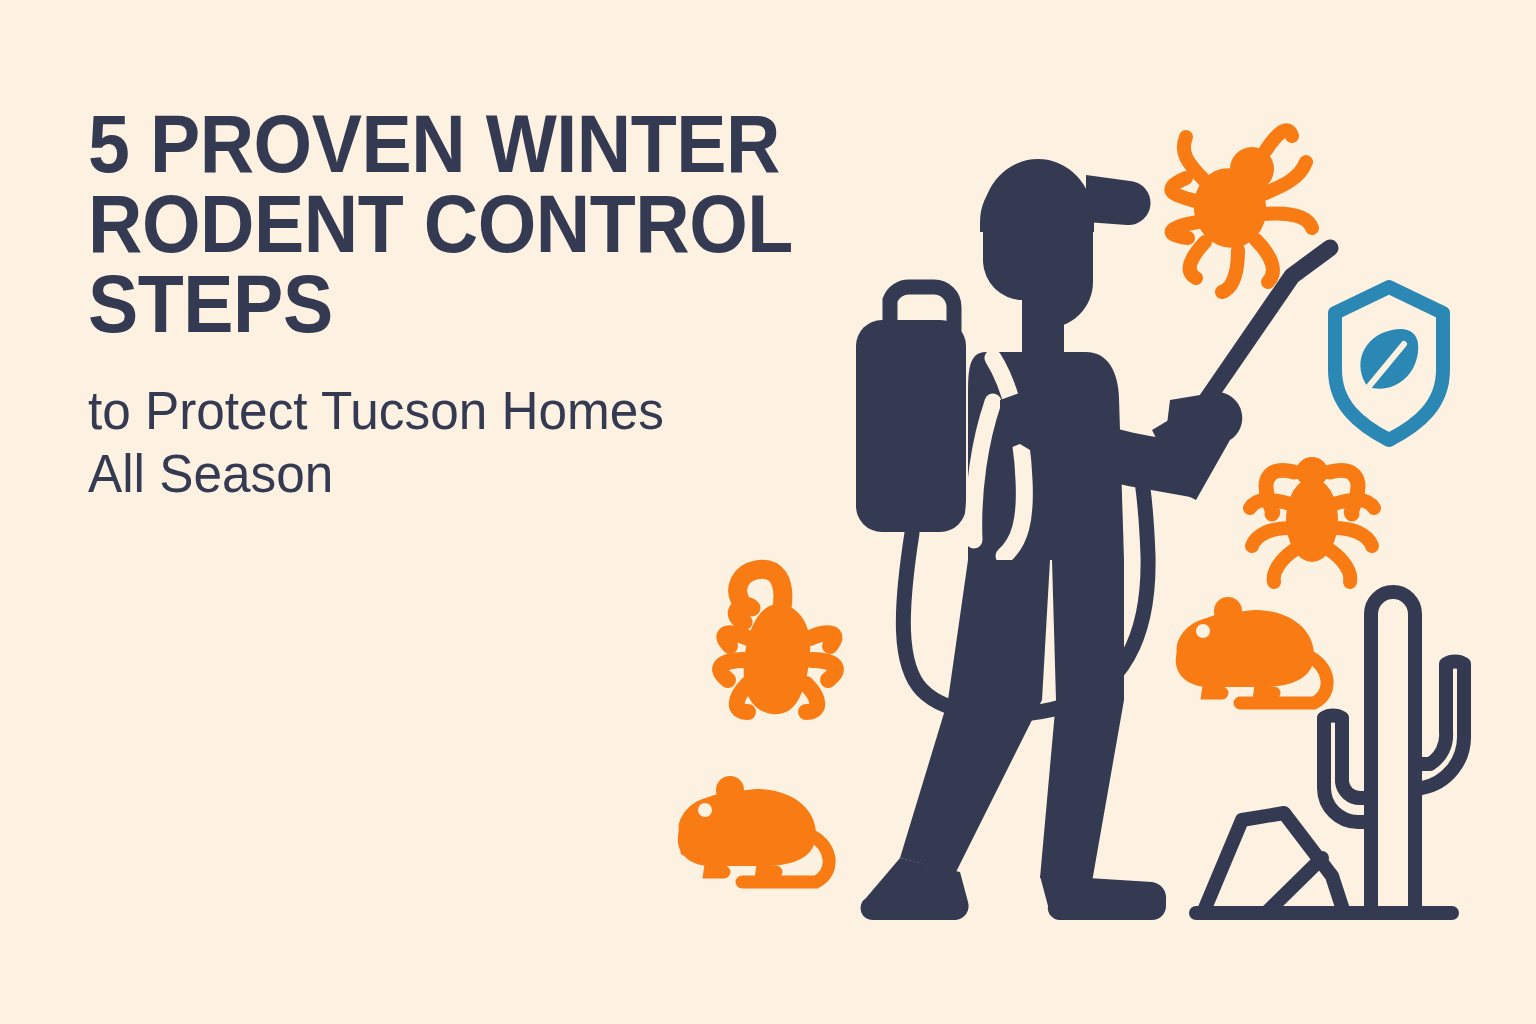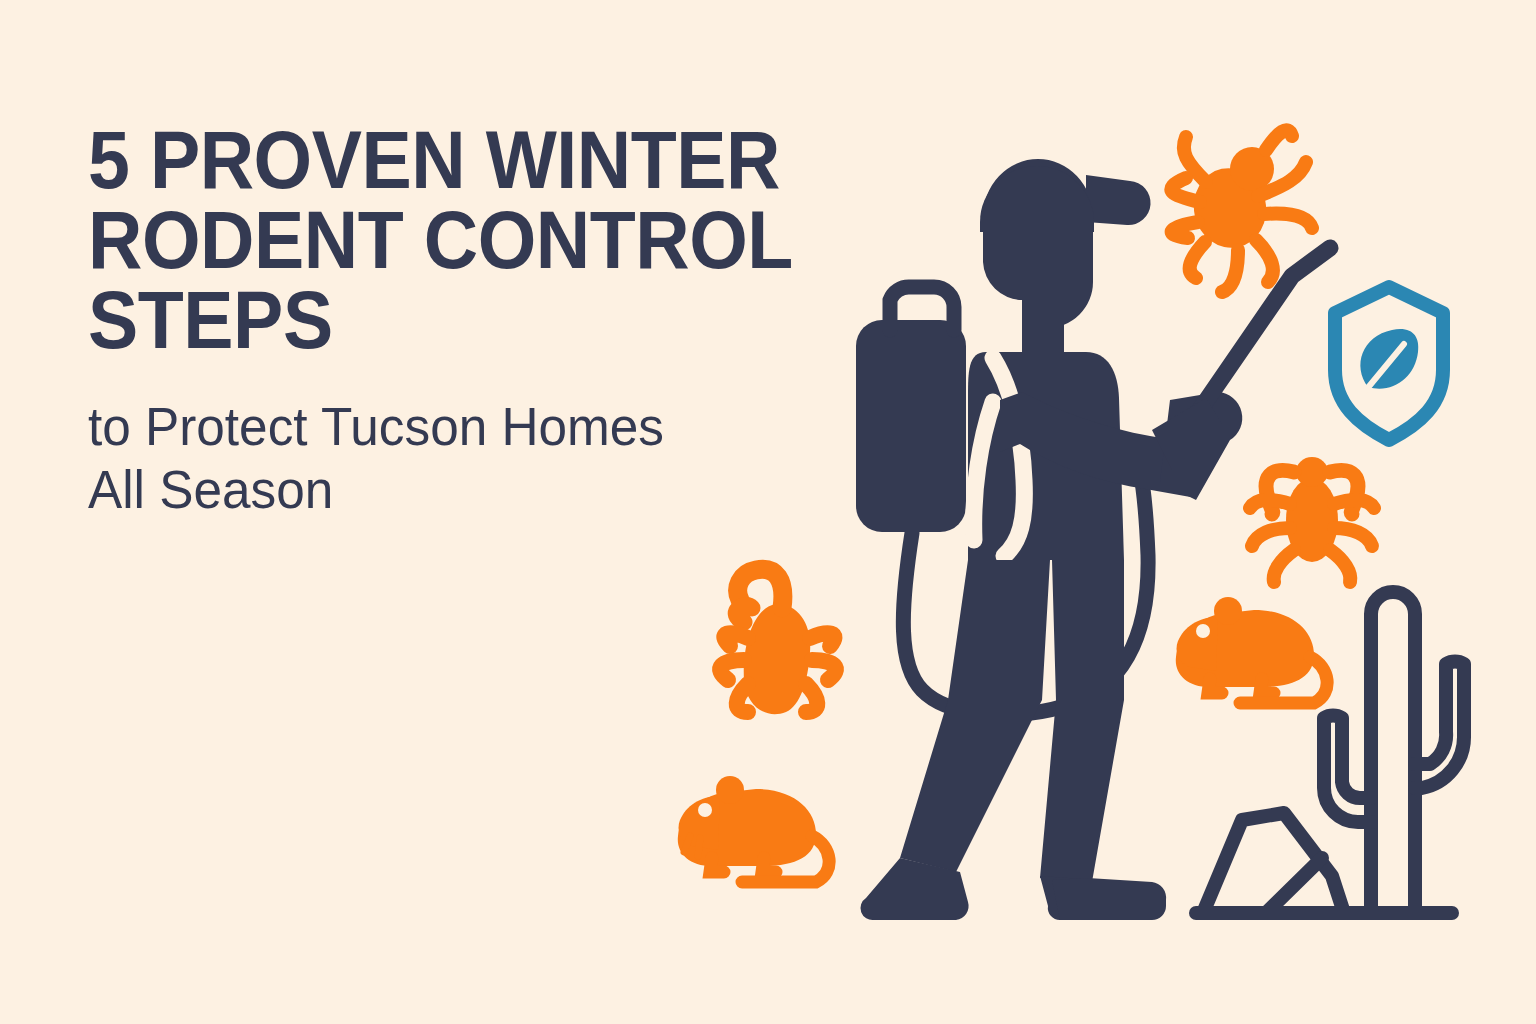--- a/index.html
+++ b/index.html
@@ -16,21 +16,21 @@
   #banner {
     position: relative;
     width: 1536px;
     height: 1024px;
     background: #fdf1e2;
     overflow: hidden;
   }
   #text-block {
     position: absolute;
     left: 88px;
-    top: 120px;
+    top: 104px;
     width: 770px;
   }
   #headline {
     margin: 0;
     font-family: "Liberation Sans Narrow", "Liberation Sans", sans-serif;
     font-weight: bold;
     font-size: 81px;
     line-height: 0.99;
     letter-spacing: -0.5px;
     color: #343a52;

